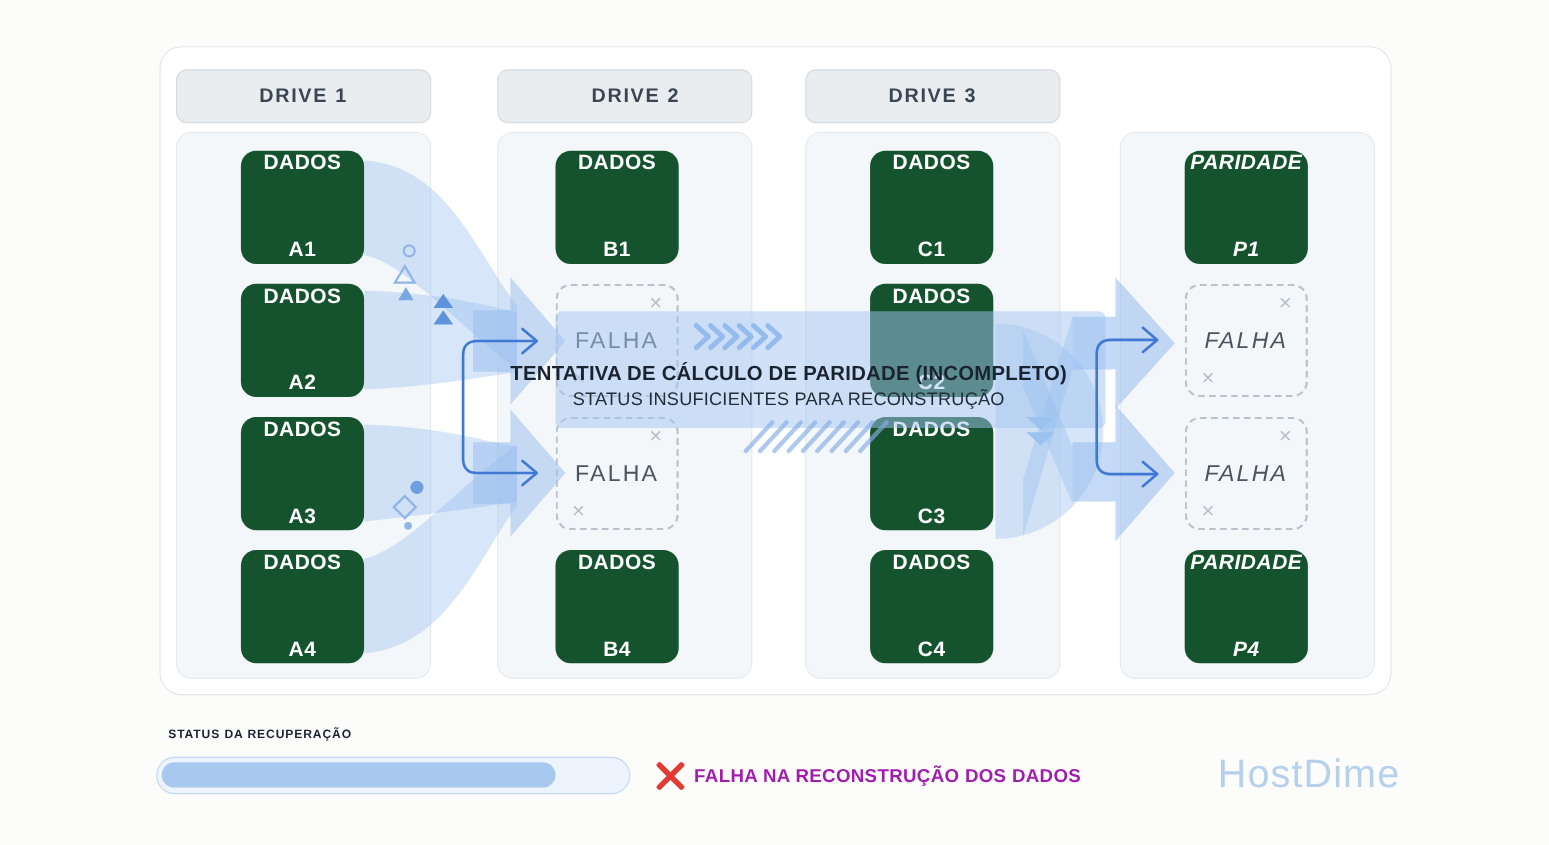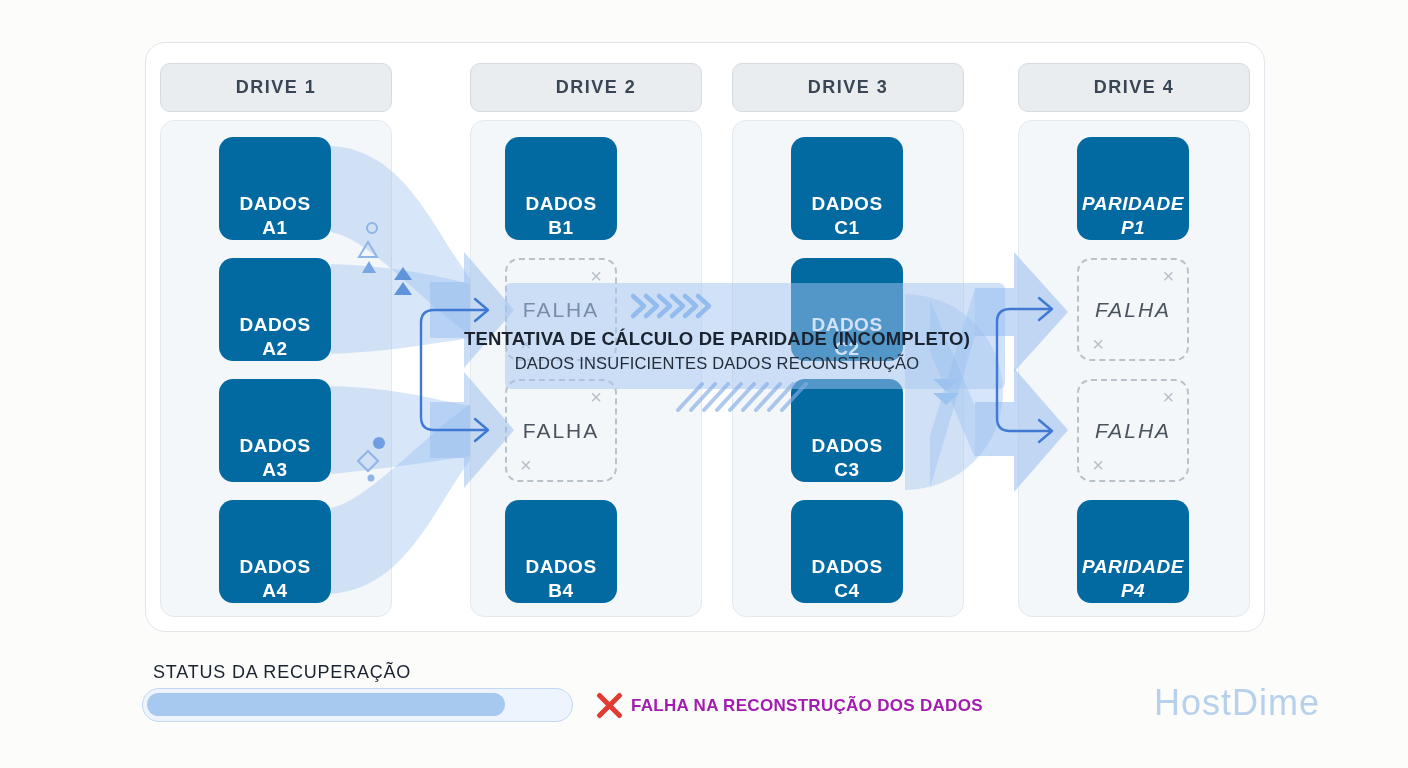--- a/index.html
+++ b/index.html
@@ -25,27 +25,27 @@
     background:#e9edf0; border:1px solid #d5dbe1; border-radius:10px;
     display:flex; align-items:center; justify-content:center;
     font-size:18px; font-weight:600; letter-spacing:1.5px; color:#3a4653;
     z-index:1;
   }
   .drive-panel {
     position:absolute; top:120px; width:232px; height:497px;
     background:#f4f7f9; border:1px solid #e4e9ed; border-radius:14px;
     z-index:1;
   }
-  .c1 { left:160px; } .c2 { left:470px;padding-left:20px; } .c3 { left:732px;justify-content:center; } .c4 { left:1018px; }
+  .c1 { left:160px; } .c2 { left:452px;padding-left:20px; } .c3 { left:732px;justify-content:center; } .c4 { left:1018px; }
 
   
   .block {
     position:absolute; width:112px; height:103px; border-radius:14px;
-    background:#0369a1;
-    display:flex; flex-direction:column; align-items:center; justify-content:flex-end;
+    background:#14532d;
+    display:flex; flex-direction:column; align-items:center; justify-content:space-between;
     color:#ffffff; font-weight:700; font-size:19px; letter-spacing:0.5px;
     line-height:24px; text-align:center; z-index:1;
   }
   .row1 { top:137px; } .row2 { top:258px; } .row3 { top:379px; } .row4 { top:500px; }
   .bx1 { left:219px; } .bx2 { left:505px; } .bx3 { left:791px; } .bx4 { left:1077px;font-style:italic; }
 
   
   .failed {
     position:absolute; width:112px; height:103px; border-radius:14px;
     border:2px dashed #b9c2cb; background:transparent;
@@ -64,21 +64,21 @@
 
   
   .center-msg {
     position:absolute; left:432px; top:328px; width:570px; text-align:center; z-index:3;
   }
   .center-msg .t1 { font-size:18.5px; font-weight:800; color:#1a2330; letter-spacing:0.2px; }
   .center-msg .t2 { font-size:16.5px; font-weight:500; color:#232d39; margin-top:4px; letter-spacing:0.2px; }
 
   
   .status-label {
-    position:absolute; left:153px; top:662px; font-size:18px; font-weight:400;
+    position:absolute; left:153px; top:662px; font-size:11px; font-weight:700;
     letter-spacing:0.8px; color:#1a2330; z-index:3;
   }
   .progress-track {
     position:absolute; left:142px; top:688px; width:431px; height:34px;
     background:#edf4fd; border:1.5px solid #c2d8f2; border-radius:17px;
     padding:4px; z-index:3;
   }
   .progress-fill {
     height:23px; background:#a7c8ef; border-radius:12px; width:85%;
   }
@@ -90,41 +90,38 @@
     background:#e23b33; border-radius:2px;
   }
   .error-x::before { transform:rotate(45deg); }
   .error-x::after  { transform:rotate(-45deg); }
   .status-message {
     position:absolute; left:631px; top:696px; font-size:17px; font-weight:600;
     letter-spacing:0.3px; color:#a21caf; z-index:3;
   }
   .brand-logo {
     position:absolute; left:1107px; top:682px; font-size:36px; font-weight:500;
-    letter-spacing:1px; color:#b7d1ed; z-index:3;margin-left:47px;
+    letter-spacing:1px; color:#b7d1ed; z-index:3;
   }
 </style>
 </head>
 <body>
 
 <div class="stage">
 
   <div class="card"></div>
 
   <div class="drive-header c1">
       <span>DRIVE 1</span>
     </div>
   <div class="drive-header c2">
       <span>DRIVE 2</span>
     </div>
   <div class="drive-header c3">
       <span>DRIVE 3</span>
-    </div>
-  <div class="drive-header c4">
-      <span>DRIVE 4</span>
     </div>
 
   <div class="drive-panel c1"></div>
   <div class="drive-panel c2"></div>
   <div class="drive-panel c3"></div>
   <div class="drive-panel c4"></div>
 
   <div class="block bx1 row1">
       <span>DADOS</span>
       <span>A1</span>
@@ -270,21 +267,21 @@
       <polygon points="403,267 394,280 412,280" fill="#5f94dc"></polygon>
       <polygon points="403,282 394,295 412,295" fill="#5f94dc"></polygon>
       <circle cx="379" cy="443" r="6" fill="#6f9fe0"></circle>
       <polygon points="368,451 378,461 368,471 358,461" fill="none" stroke="#8fb4e8" stroke-width="2"></polygon>
       <circle cx="371" cy="478" r="3.5" fill="#8fb4e8"></circle>
     </g>
   </svg>
 
   <div class="center-msg">
     <div class="t1">TENTATIVA DE CÁLCULO DE PARIDADE (INCOMPLETO)</div>
-    <div class="t2">DADOS INSUFICIENTES DADOS RECONSTRUÇÃO</div>
+    <div class="t2">STATUS INSUFICIENTES PARA RECONSTRUÇÃO</div>
   </div>
 
   <div class="status-label">STATUS DA RECUPERAÇÃO</div>
   <div class="progress-track">
     <div class="progress-fill" style="width: 85%;"></div>
   </div>
   <div class="error-x"></div>
   <div class="status-message">FALHA NA RECONSTRUÇÃO DOS DADOS</div>
   <div class="brand-logo">HostDime</div>
 

